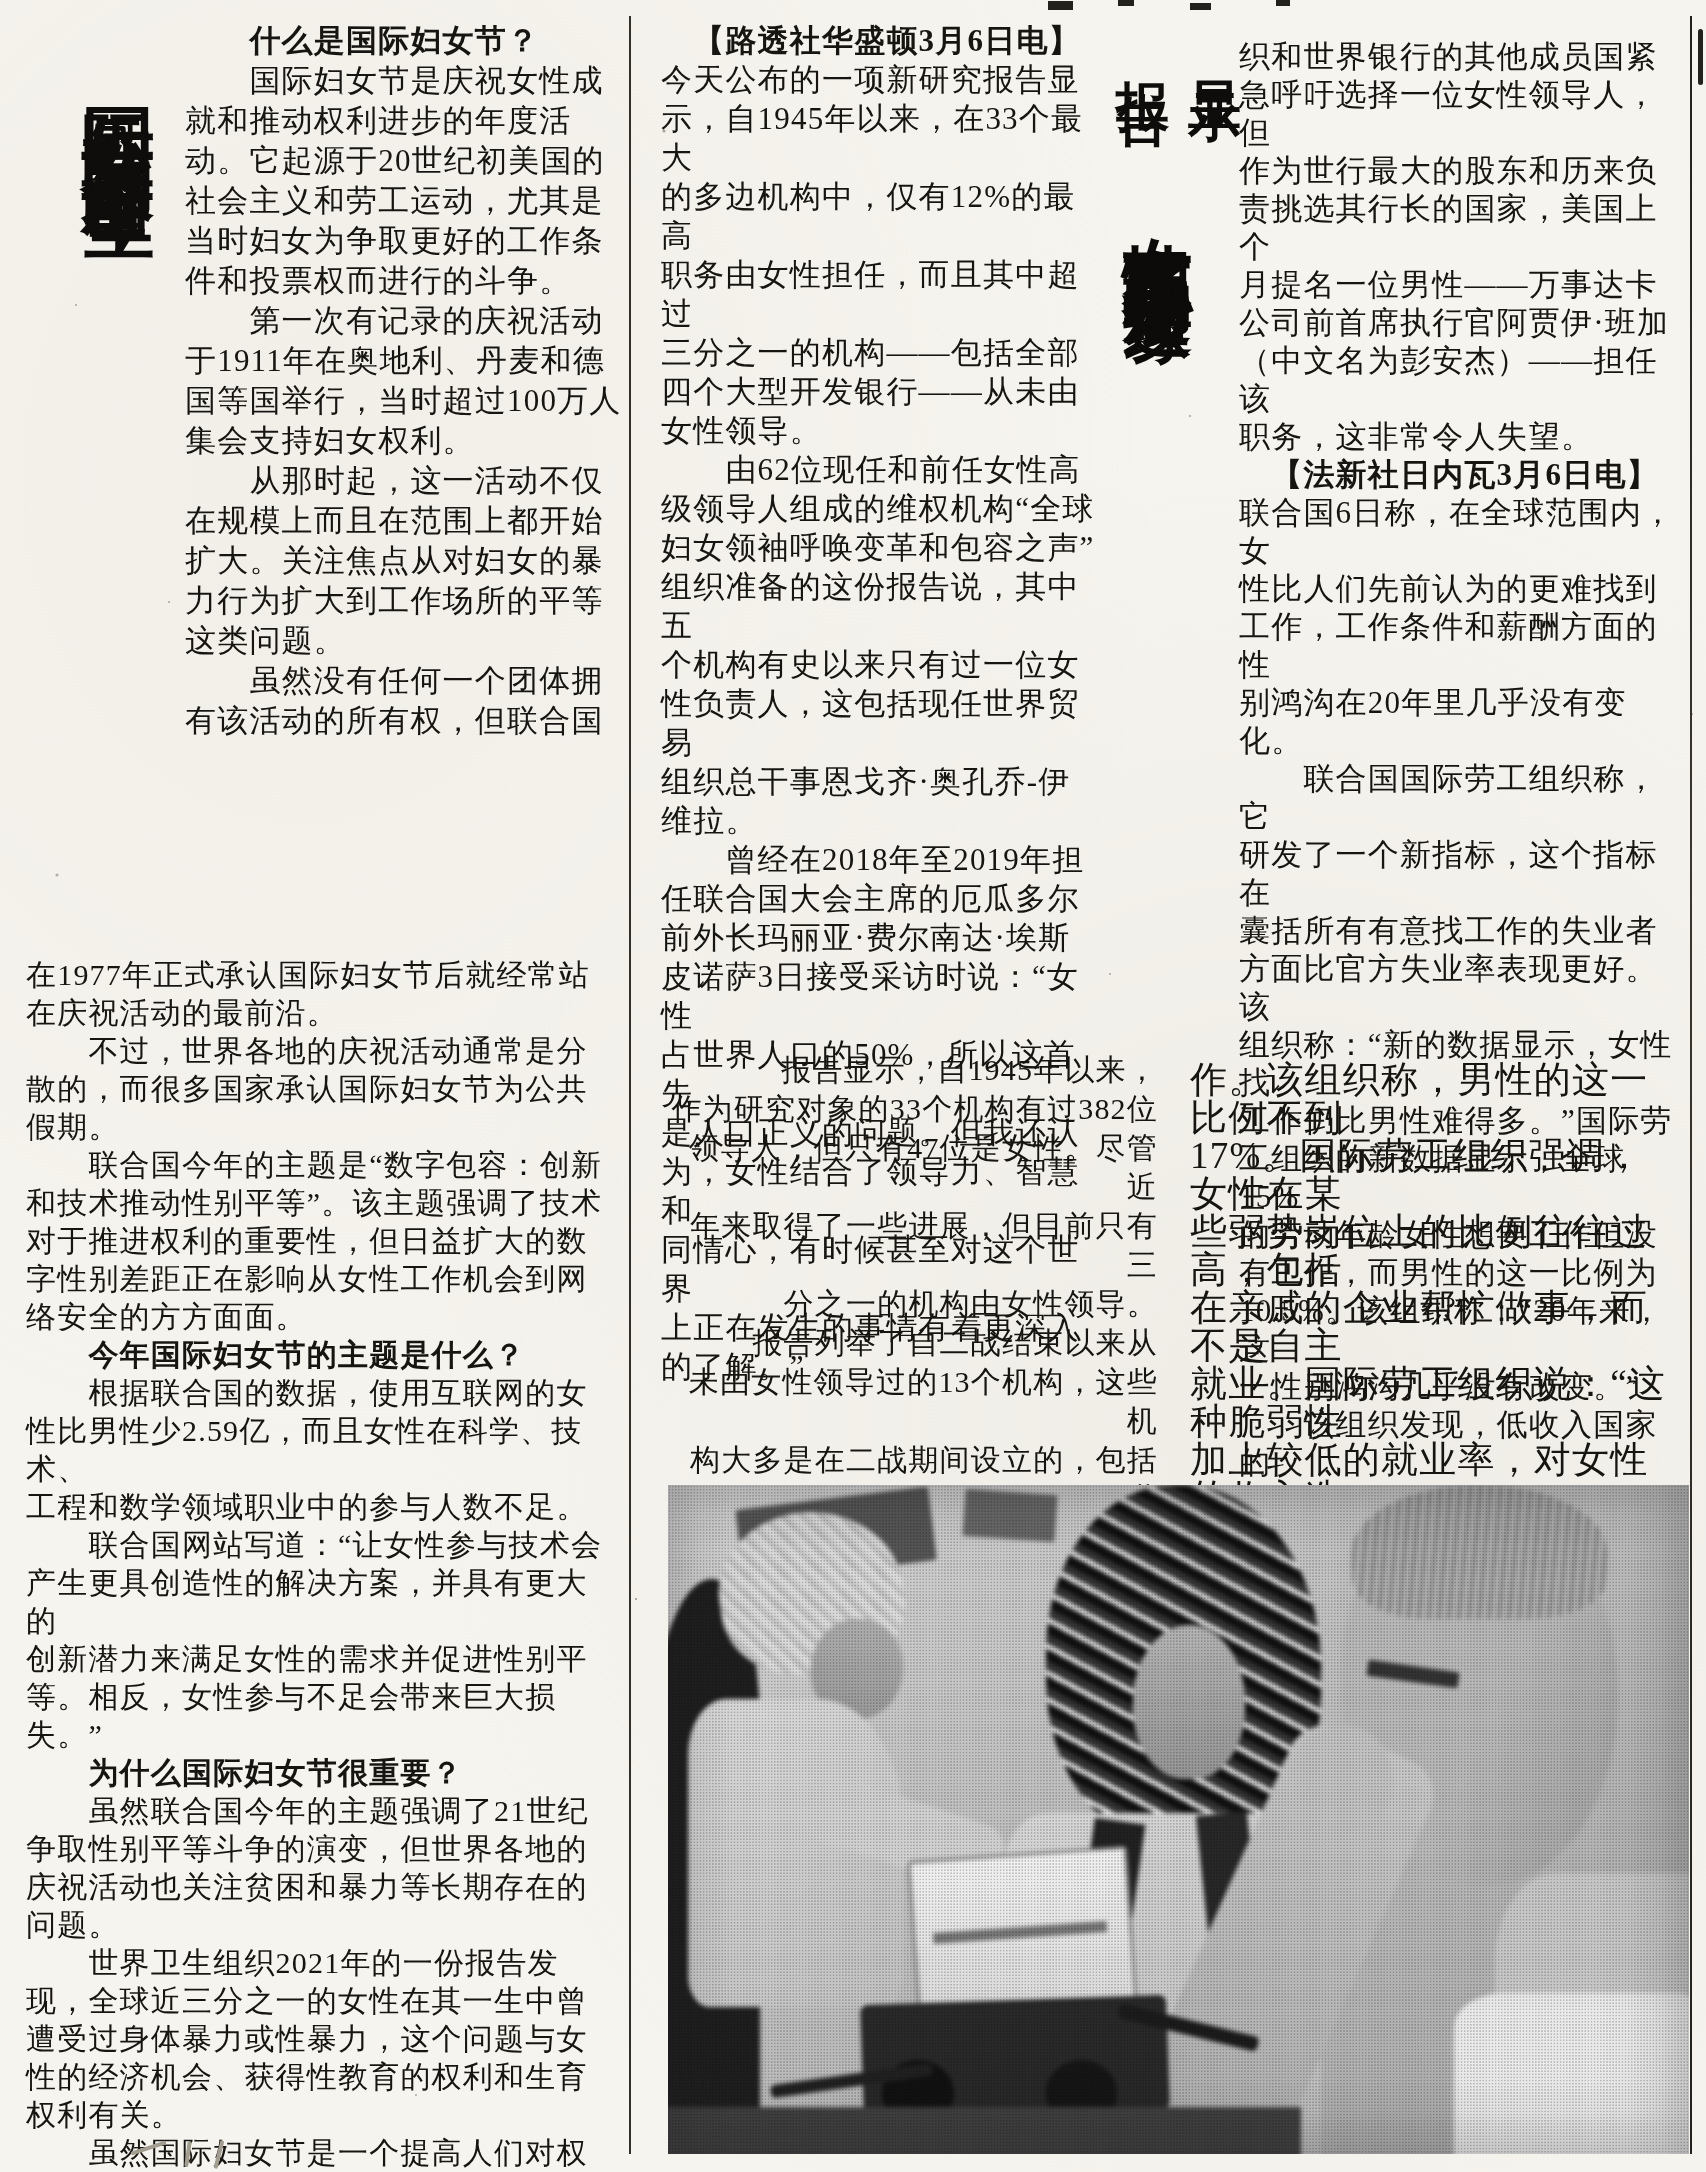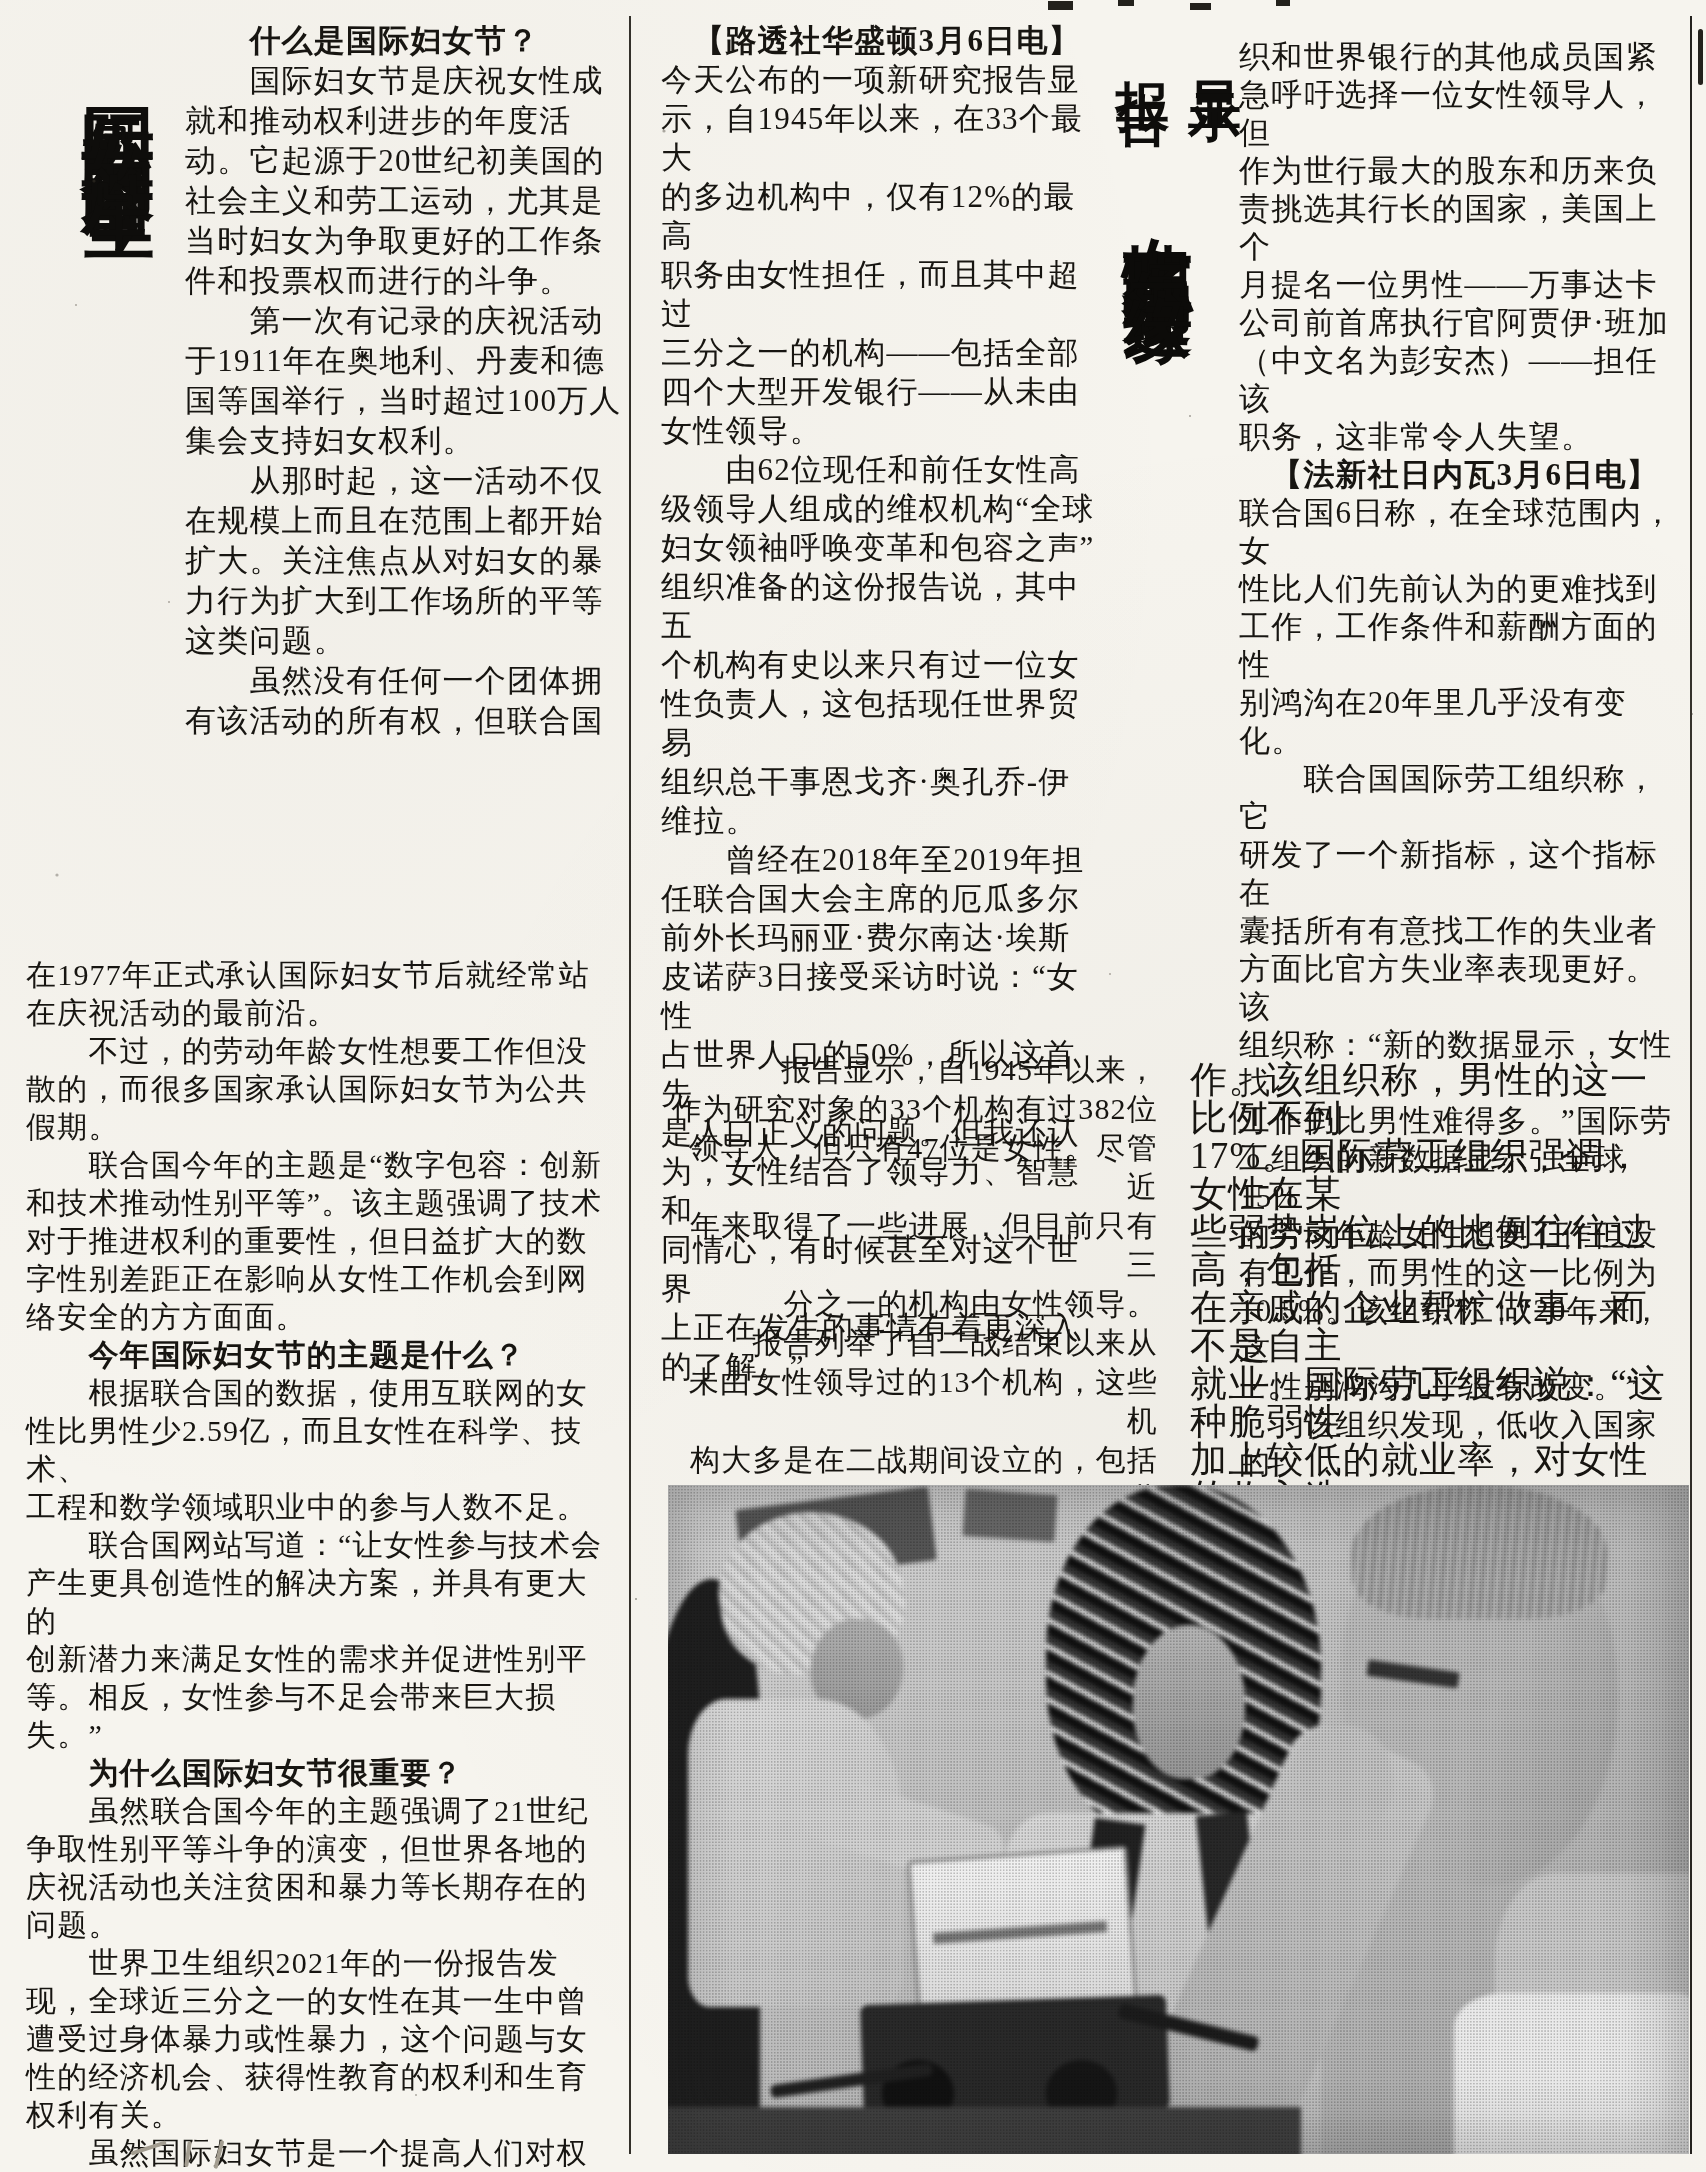--- a/index.html
+++ b/index.html
@@ -146,21 +146,21 @@
 扩大。关注焦点从对妇女的暴
 力行为扩大到工作场所的平等
 这类问题。</p>
     <p class="para">　　虽然没有任何一个团体拥
 有该活动的所有权，但联合国</p>
   </div>
 
   <div class="col" id="col1-bottom">
     <p class="para">在1977年正式承认国际妇女节后就经常站
 在庆祝活动的最前沿。</p>
-    <p class="para">　　不过，的劳动年龄女性想要工作但没
+    <p class="para">　　不过，世界各地的庆祝活动通常是分
 散的，而很多国家承认国际妇女节为公共
 假期。</p>
     <p class="para">　　联合国今年的主题是“数字包容：创新
 和技术推动性别平等”。该主题强调了技术
 对于推进权利的重要性，但日益扩大的数
 字性别差距正在影响从女性工作机会到网
 络安全的方方面面。</p>
     <p class="para heading">　　今年国际妇女节的主题是什么？</p>
     <p class="para">　　根据联合国的数据，使用互联网的女
 性比男性少2.59亿，而且女性在科学、技术、

